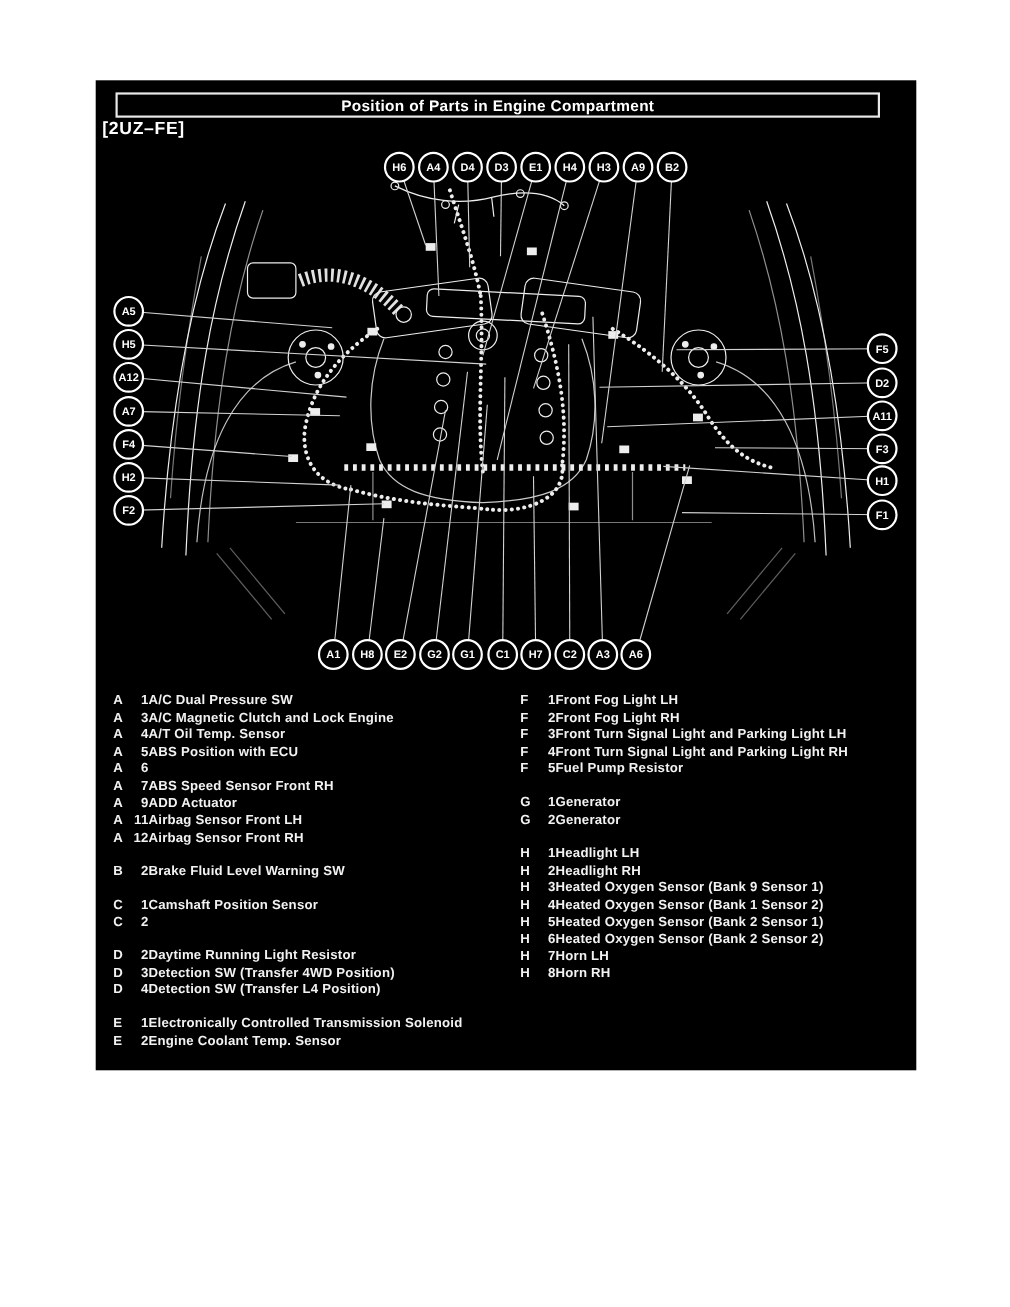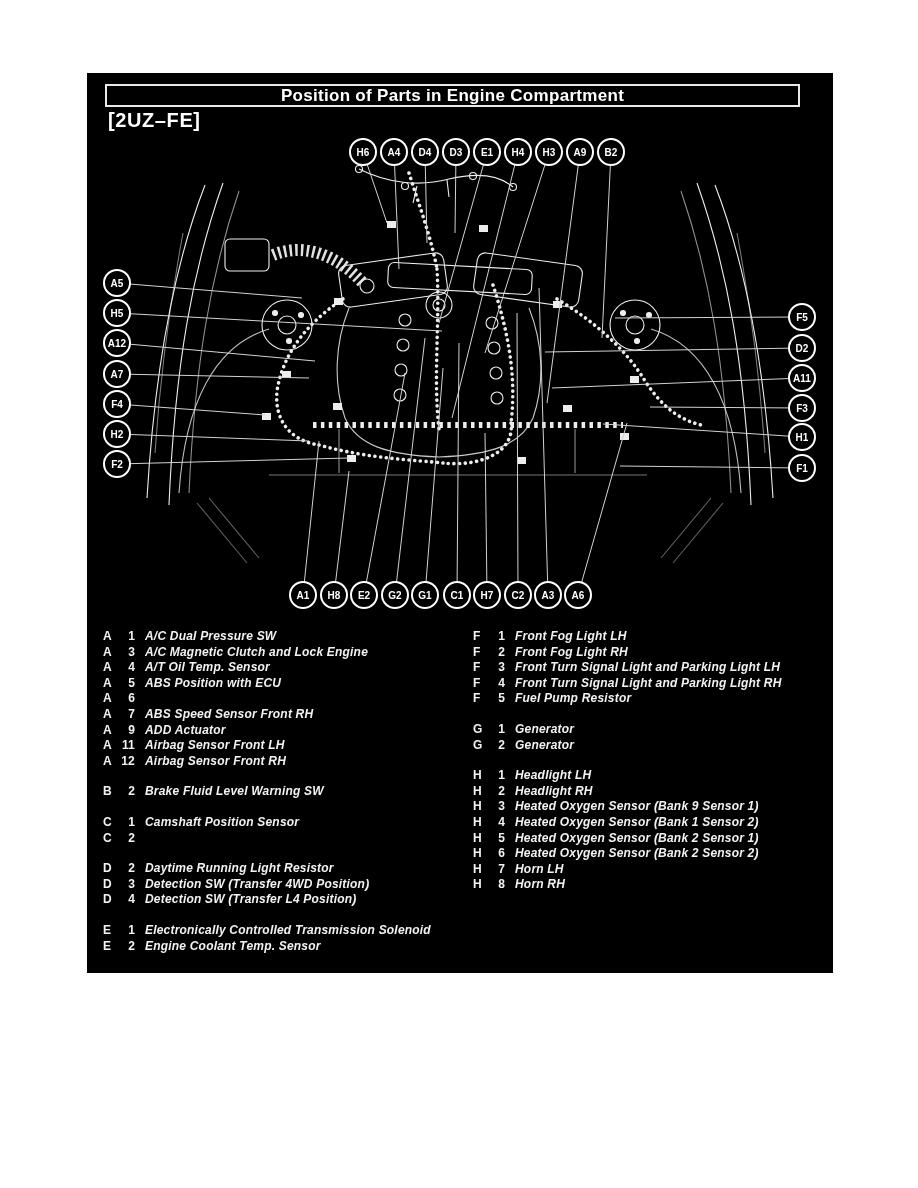--- a/index.html
+++ b/index.html
@@ -5,43 +5,43 @@
   html,body{margin:0;padding:0;background:#ffffff;}
   body{width:918px;height:1188px;font-family:"Liberation Sans",sans-serif;}
   .sheet{position:relative;width:918px;height:1188px;background:#ffffff;overflow:hidden;}
   .manual-page{position:absolute;left:87px;top:73px;width:746px;height:900px;background:#000000;}
   .title-box{
     position:absolute;left:18px;top:11px;width:695px;height:23px;
     border:2px solid #e9e9e9;box-sizing:border-box;
     display:flex;align-items:center;justify-content:center;
   }
   .page-title{
-    color:#ffffff;font-weight:bold;font-size:17px;letter-spacing:.3px;white-space:nowrap;
+    color:#ffffff;font-weight:bold;font-size:14px;letter-spacing:.3px;white-space:nowrap;
   }
   .engine-code{
-    position:absolute;left:21px;top:36px;color:#ffffff;font-weight:bold;
-    font-size:20px;letter-spacing:.6px;
+    position:absolute;left:6px;top:36px;color:#ffffff;font-weight:bold;
+    font-size:16px;letter-spacing:.6px;
   }
   svg.diagram{position:absolute;left:0;top:0;}
   #engine-art{stroke:#ededed;fill:none;stroke-width:1.1;}
   #leader-lines line{stroke:#d2d2d2;stroke-width:1;}
   #callout-marks circle{fill:#000000;stroke:#ffffff;stroke-width:2;}
   #callout-marks text{
     fill:#ffffff;font-size:10px;font-weight:bold;text-anchor:middle;
     font-family:"Liberation Sans",sans-serif;
   }
   .legend{position:absolute;left:0;top:556px;width:746px;color:#f2f2f2;
     font-size:12px;font-weight:bold;letter-spacing:.2px;}
   .legend-col{position:absolute;top:0;}
   .legend-col.left{left:16px;width:360px;}
   .legend-col.right{left:386px;width:352px;}
   .legend-group{margin-bottom:15px;}
   .legend-row{display:grid;grid-template-columns:14px 18px auto;line-height:15.6px;}
   .legend-row .pn{text-align:right;}
-  .legend-row .pname{margin-left:10px;white-space:nowrap;font-style:italic;}
+  .legend-row .pname{white-space:nowrap;}
 </style>
 </head>
 <body>
 
 <div class="sheet">
   <div class="manual-page">
 
     <div class="title-box">
       <span class="page-title">Position of Parts in Engine Compartment</span>
     </div>

